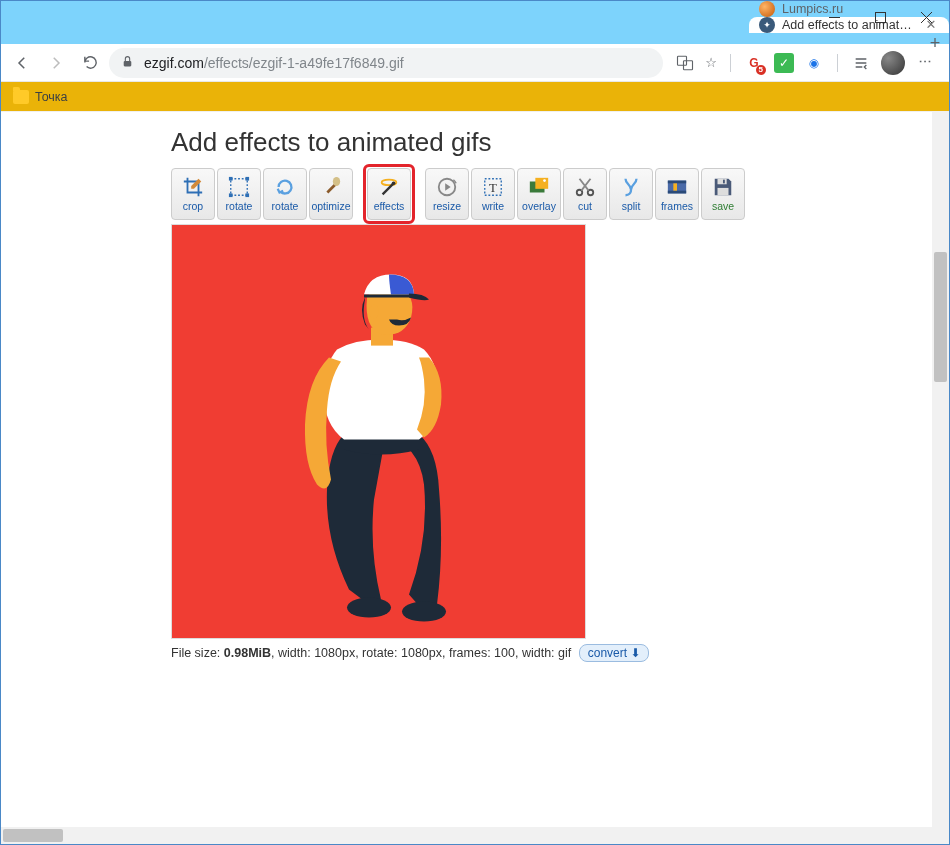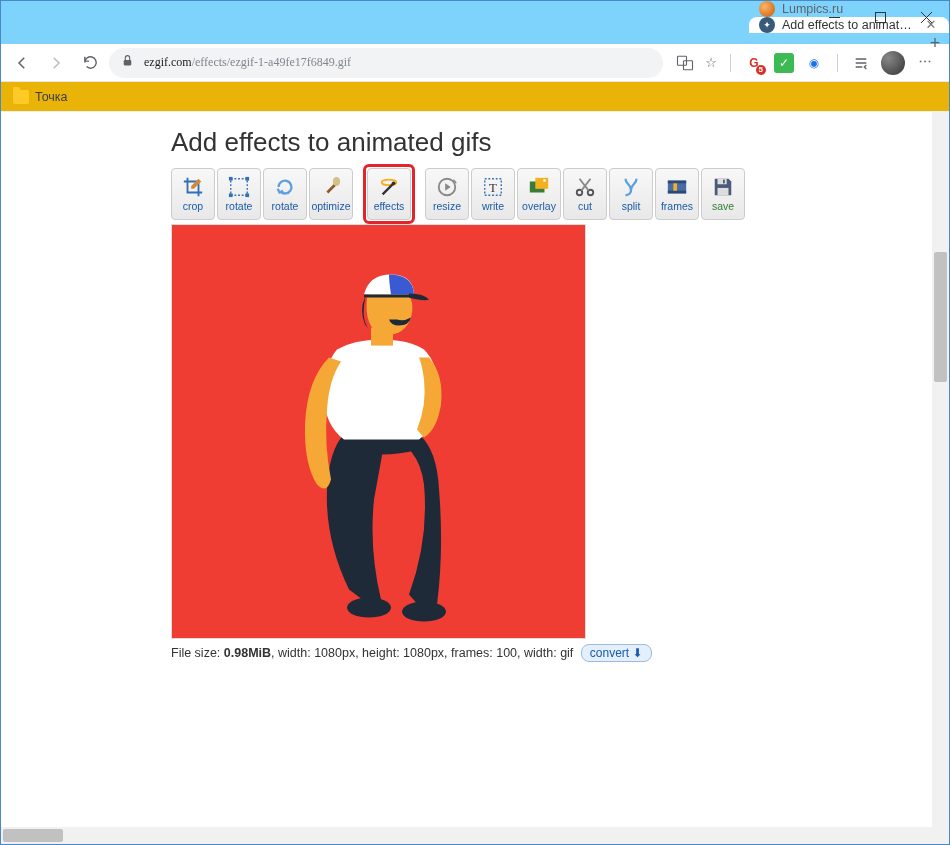--- a/index.html
+++ b/index.html
@@ -16,21 +16,21 @@
   .tab-close { width: 16px; height: 16px; color: #777; font-size: 13px; line-height:16px; text-align:center; }
   .newtab { width: 28px; height: 28px; margin-left: 6px; display: flex; align-items: center; justify-content: center; color: #5f6368; font-size: 18px; }
   .winbtns { position: absolute; right: 0; top: 0; display: flex; }
   .winbtn { width: 46px; height: 32px; display: flex; align-items: center; justify-content: center; color: #333; }
   .winbtn svg { width: 11px; height: 11px; }
 
   
   .addr { height: 38px; background: #fff; display: flex; align-items: center; padding: 0 6px; gap: 4px; border-bottom: 1px solid #e8e8e8; }
   .navbtn { width: 30px; height: 30px; display:flex;align-items:center;justify-content:center;border-radius:50%;color:#5f6368;}
   .navbtn.disabled { color:#bdbdbd;}
-  .omnibox { flex:1;height:30px;background:#f1f3f4;border-radius:15px;display:flex;align-items:center;padding:0 12px;gap:10px;color:#202124;font-size:12px;font-family:Liberation Serif, serif; }
+  .omnibox { flex:1;height:30px;background:#f1f3f4;border-radius:15px;display:flex;align-items:center;padding:0 12px;gap:10px;color:#202124;font-size:14px; }
   .omnibox .lock { color:#5f6368;font-size:12px;}
   .url-text { color:#202124; }
   .url-text .dim { color:#80868b;}
   .ext-icons { display:flex;align-items:center;gap:10px;padding:0 8px;}
   .ext { width:20px;height:20px;display:flex;align-items:center;justify-content:center;border-radius:3px;font-size:12px;}
   .ext.translate { color:#5f6368;}
   .avatar { width:24px;height:24px;border-radius:50%;background: radial-gradient(circle at 30% 30%, #888, #333);}
   .kebab {color:#5f6368;writing-mode:vertical-lr;letter-spacing:2px;line-height:20px;font-size:13px;}
 
   
@@ -314,21 +314,21 @@
         <ellipse cx="105" cy="62" rx="5" ry="7" fill="#f5a836"></ellipse>
 
         <path d="M 95 45 Q 100 25 122 25 Q 144 25 145 45 L 95 45 Z" fill="#ffffff"></path>
         <path d="M 120 25 Q 144 25 145 45 L 122 45 Q 120 32 120 25 Z" fill="#3a5ad4"></path>
         <path d="M 140 44 Q 155 44 160 50 Q 155 52 140 48 Z" fill="#1e2a38"></path>
         <path d="M 95 45 L 145 45 L 145 48 L 95 48 Z" fill="#1e2a38"></path>
       </svg>
     </div>
 
     <div class="fileinfo">
-      <span>File size: </span><b>0.98MiB</b><span>, width: </span><span>1080px</span><span>, height: </span><span>1080px</span><span>, frames: </span><span>100</span><span>, width: </span><span>gif</span>
+      <span>File size: </span><b>0.98MiB</b><span>, width: </span><span>1080px</span><span>, rotate: </span><span>1080px</span><span>, frames: </span><span>100</span><span>, width: </span><span>gif</span>
       <span class="convert-btn">convert</span>
     </div>
   </div>
 
   <div class="vscroll">
       <div class="vthumb"></div>
     </div>
   <div class="hscroll">
       <div class="hthumb"></div>
     </div>

